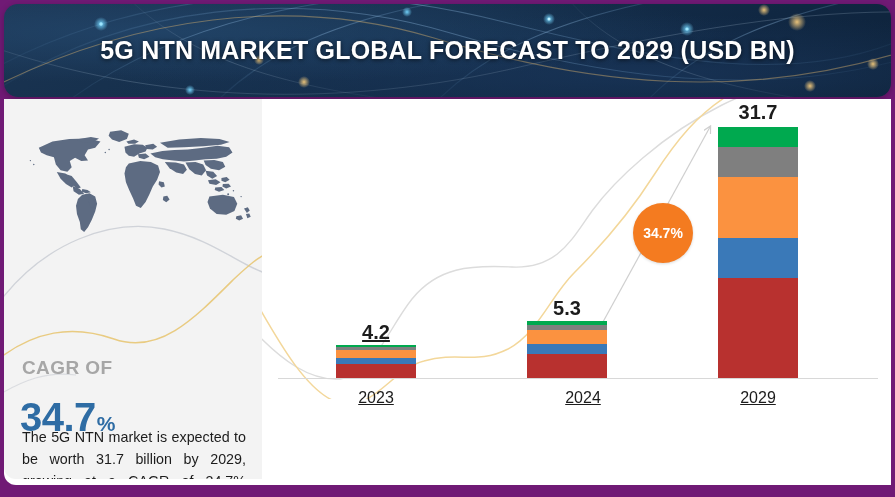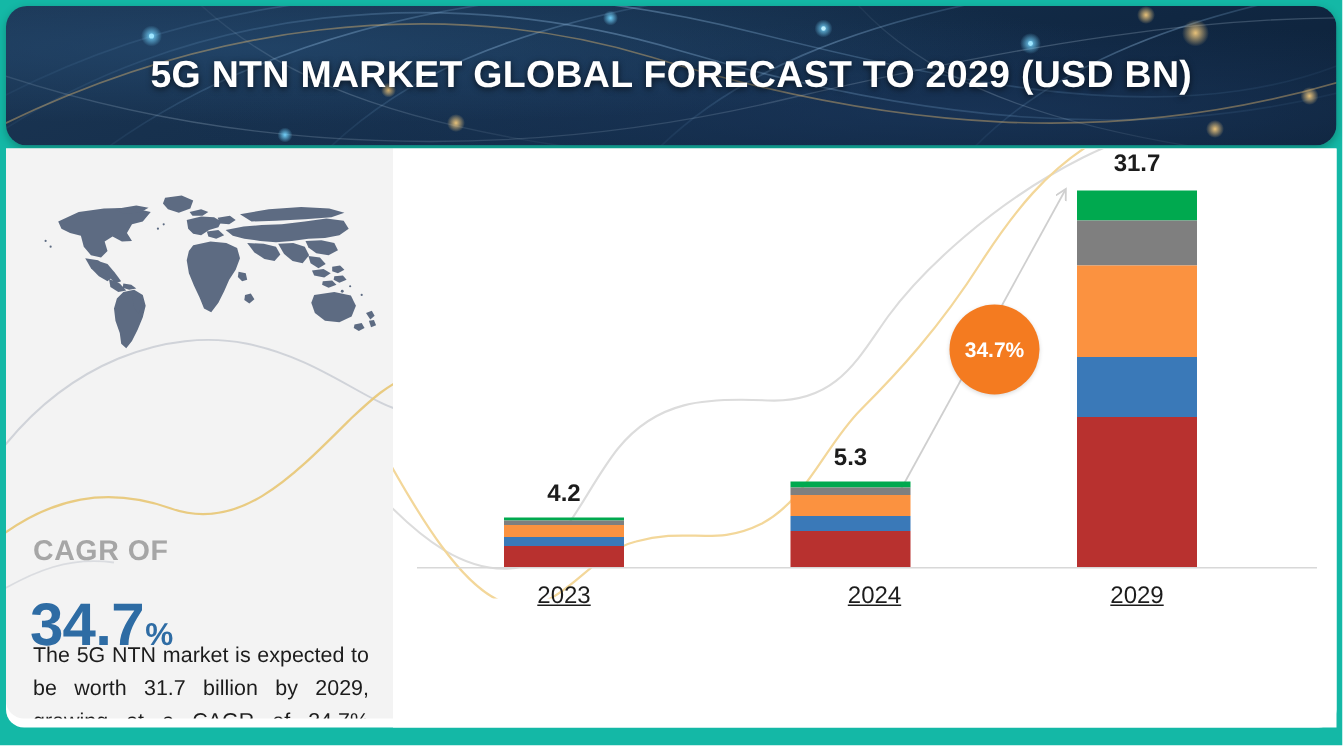--- a/index.html
+++ b/index.html
@@ -13,21 +13,21 @@
     font-family: "Liberation Sans", sans-serif;
     overflow: hidden;
     position: relative;
   }
 
   
   #infographic {
     position: absolute;
     left: 0; top: 0;
     width: 895px; height: 497px;
-    background: #14b8a6;
+    background: #701a75;
     overflow: hidden;
   }
 
   
   #header-banner {
     position: absolute;
     left: 4px; top: 4px;
     width: 887px; height: 93px;
     border-radius: 14px;
     overflow: hidden;
@@ -142,21 +142,21 @@
   }
 
   .bar-group { position: absolute; bottom: 107px; }
   .bar-stack { position: absolute; bottom: 0; width: 80px; }
   .bar-seg { width: 100%; display: block; }
   .bar-total-label {
     position: absolute;
     width: 110px;
     text-align: center;
     color: #1c1c1c;
-    font-size: 16px;
+    font-size: 20px;
     font-weight: bold;
   }
   .bar-cat-label {
     position: absolute;
     width: 110px;
     text-align: center;
     color: #1c1c1c;
     font-size: 16px;
     text-decoration: underline;
   }
@@ -332,21 +332,21 @@
 
       <div class="bar-group" style="left:74px; width:80px; height:33px;">
         <div class="bar-stack">
           <div class="bar-seg" style="height:2px;  background:#00a94f;"></div>
           <div class="bar-seg" style="height:3px;  background:#7f7f7f;"></div>
           <div class="bar-seg" style="height:8px;  background:#fb9240;"></div>
           <div class="bar-seg" style="height:6px;  background:#3a79b8;"></div>
           <div class="bar-seg" style="height:14px; background:#b8312f;"></div>
         </div>
       </div>
-      <div class="bar-total-label" style="left:59px; top:222px;">4.2</div>
+      <div class="bar-total-label" style="left:59px; top:222px;text-decoration:underline;">4.2</div>
       <div class="bar-cat-label" style="left:59px; top:290px;">2023</div>
 
       <div class="bar-group" style="left:265px; width:80px; height:57px;">
         <div class="bar-stack">
           <div class="bar-seg" style="height:4px;  background:#00a94f;"></div>
           <div class="bar-seg" style="height:5px;  background:#7f7f7f;"></div>
           <div class="bar-seg" style="height:14px; background:#fb9240;"></div>
           <div class="bar-seg" style="height:10px; background:#3a79b8;"></div>
           <div class="bar-seg" style="height:24px; background:#b8312f;"></div>
         </div>

